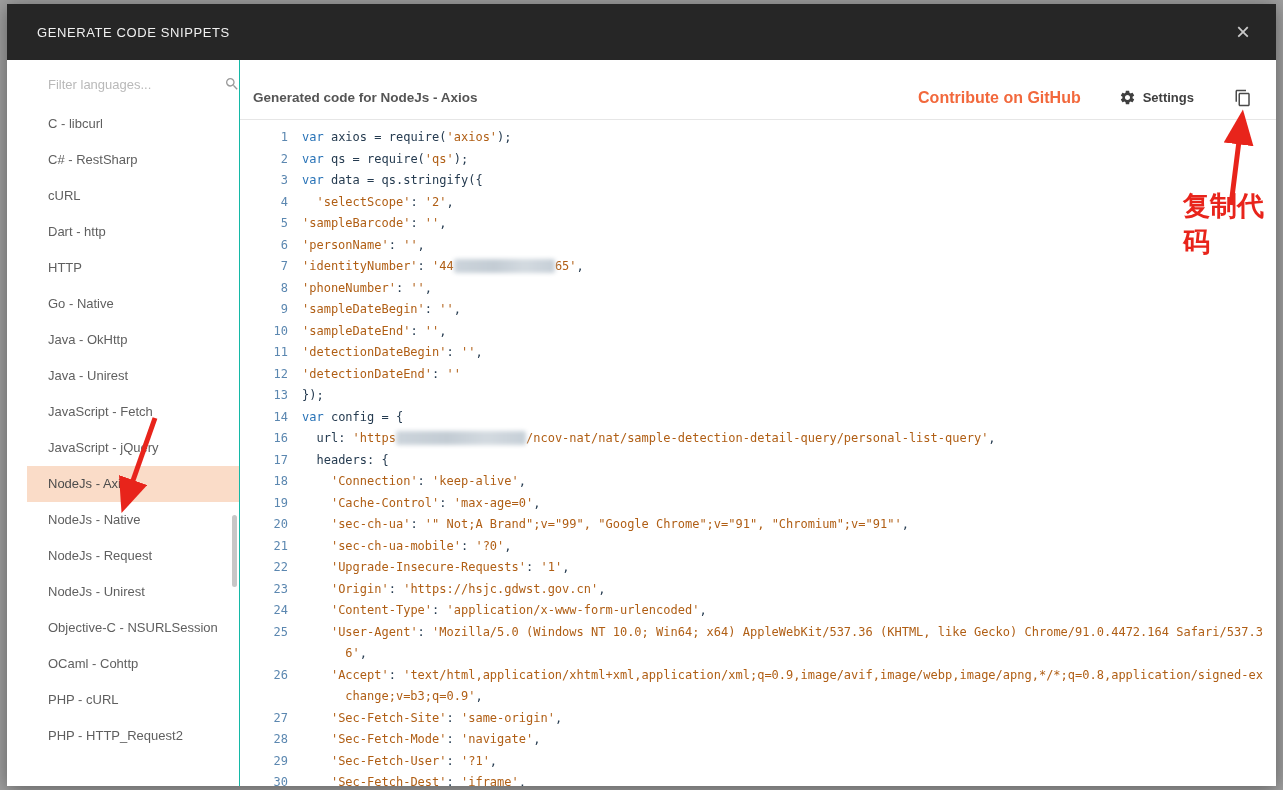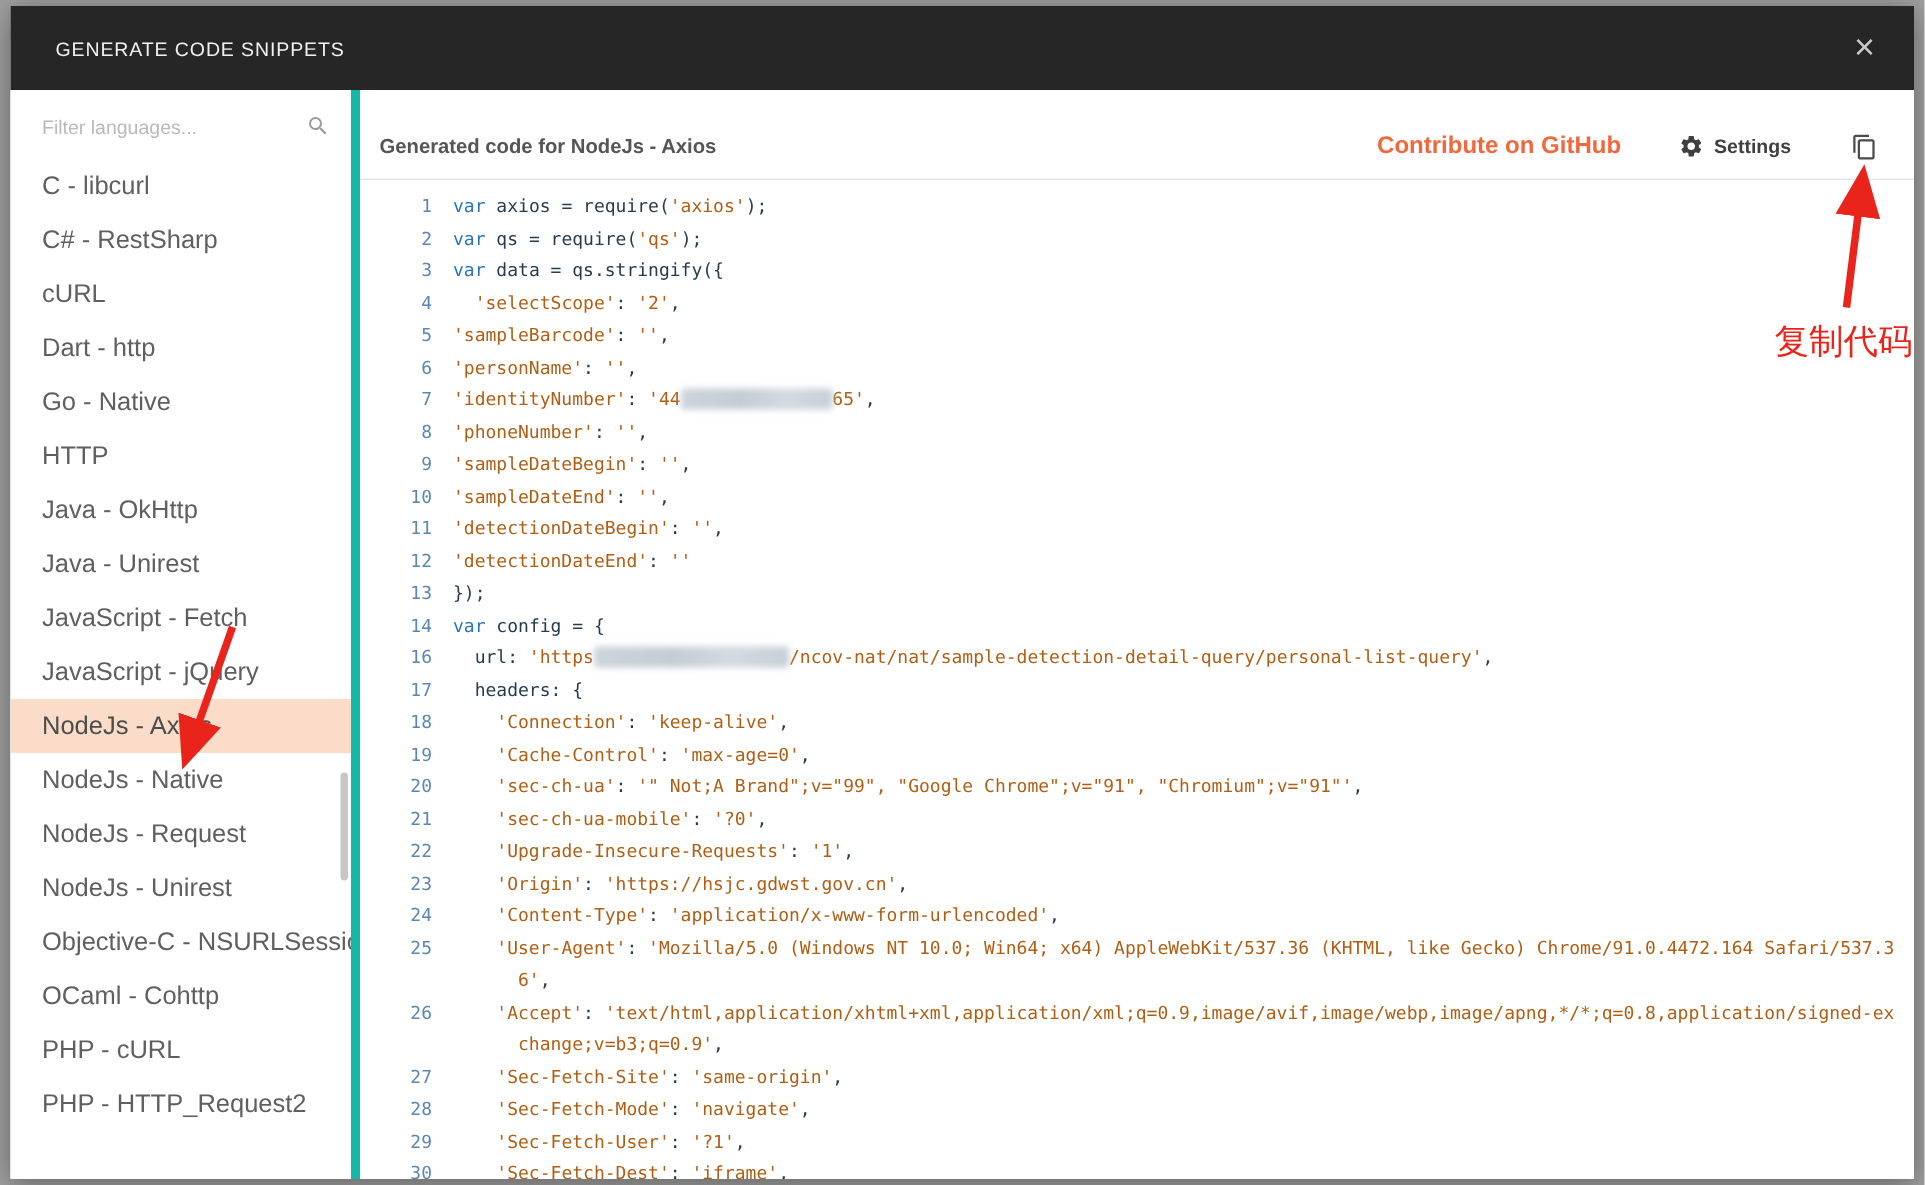--- a/index.html
+++ b/index.html
@@ -23,34 +23,34 @@
   .dialog-title {
     color:#f0f0f0; font-size:13px; font-weight:400; letter-spacing:.6px;
   }
   .close-btn {
     color:#c9c9c9; font-size:24px; line-height:1; cursor:pointer;
     font-weight:300; user-select:none;
   }
   
   .dialog-body { flex:1; display:flex; min-height:0; }
   .sidebar {
-    flex:0 0 233px; border-right:6px solid #14b8a6;
-    position:relative; overflow:hidden; background:#fff;
+    flex:0 0 233px; border-right:1px solid #14b8a6;
+    position:relative; overflow:hidden; background:#fff;padding-left:20px;
   }
   .filter-row { display:flex; align-items:center; padding:16px 18px 6px 21px; }
   .filter-input {
     border:none; outline:none; flex:1; font-size:13px; color:#555;
     font-family:"Liberation Sans", sans-serif; background:transparent;
   }
   .filter-input::placeholder { color:#b9b9b9; }
   .search-icon { flex:0 0 auto; display:flex; }
   .language-list { margin-top:8px; }
   .lang-item {
     height:36px; line-height:36px; padding-left:21px;
-    font-size:17px; color:#5f5f5f; cursor:pointer; white-space:nowrap;
+    font-size:13px; color:#5f5f5f; cursor:pointer; white-space:nowrap;
   }
   .lang-item.selected { background:var(--selected_bg,#fadcc8); color:#4c4c4c; }
   .sidebar-scroll-thumb {
     position:absolute; right:2px; top:455px; width:5px; height:72px;
     background:#c7c7c7; border-radius:3px; cursor:pointer;
   }
   
   .main { flex:1; display:flex; flex-direction:column; min-width:0;margin-top:16px; }
   .main-header {
     flex:0 0 44px; display:flex; align-items:center;
@@ -88,23 +88,22 @@
   .tok-str { color:var(--code_string,#b05e14); }
   .tok-blur {
     color:transparent;
     background:linear-gradient(90deg,#ccd4db,#c3ccd4 40%,#d3dae0 70%,#c6cfd7);
     filter:blur(2px); border-radius:2px;
   }
   
   .annotation { position:absolute; pointer-events:none; z-index:50; }
   .copy-code-label {
     position:absolute; left:1183px; top:188px; z-index:50;
-    color:var(--annotation_red,#e8241b); font-size:23px; font-weight:400;
+    color:var(--annotation_red,#e8241b); font-size:27px; font-weight:700;
     pointer-events:none;
-    margin-top:24px;
   }
 </style>
 </head>
 <body>
 
 <div class="modal">
 
   <div class="dialog-header">
     <span class="dialog-title">GENERATE CODE SNIPPETS</span>
     <span class="close-btn">×</span>
@@ -119,22 +118,22 @@
           <svg viewBox="0 0 24 24" width="16" height="16">
               <path d="M15.5 14h-.79l-.28-.27A6.47 6.47 0 0 0 16 9.5 6.5 6.5 0 1 0 9.5 16c1.61 0 3.09-.59 4.23-1.57l.27.28v.79l5 4.99L20.49 19l-4.99-5zm-6 0C7.01 14 5 11.99 5 9.5S7.01 5 9.5 5 14 7.01 14 9.5 11.99 14 9.5 14z" fill="#9a9a9a"></path>
             </svg>
         </span>
       </div>
       <div class="language-list">
           <div class="lang-item">C - libcurl</div>
           <div class="lang-item">C# - RestSharp</div>
           <div class="lang-item">cURL</div>
           <div class="lang-item">Dart - http</div>
+          <div class="lang-item">HTTP</div>
           <div class="lang-item">Go - Native</div>
-          <div class="lang-item">HTTP</div>
           <div class="lang-item">Java - OkHttp</div>
           <div class="lang-item">Java - Unirest</div>
           <div class="lang-item">JavaScript - Fetch</div>
           <div class="lang-item">JavaScript - jQuery</div>
           <div class="lang-item selected">NodeJs - Axios</div>
           <div class="lang-item">NodeJs - Native</div>
           <div class="lang-item">NodeJs - Request</div>
           <div class="lang-item">NodeJs - Unirest</div>
           <div class="lang-item">Objective-C - NSURLSession</div>
           <div class="lang-item">OCaml - Cohttp</div>

